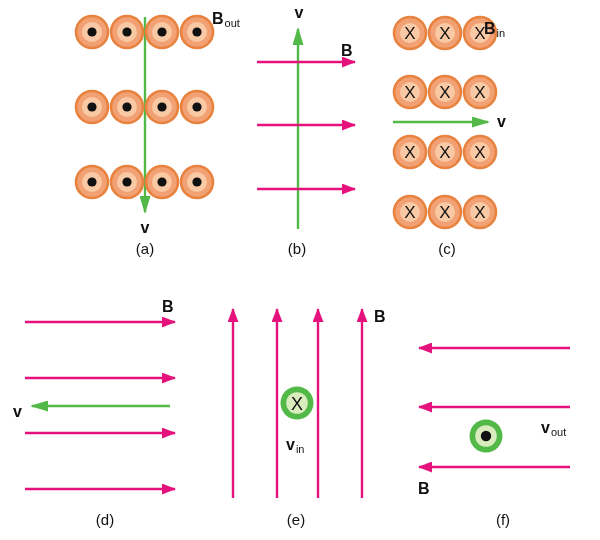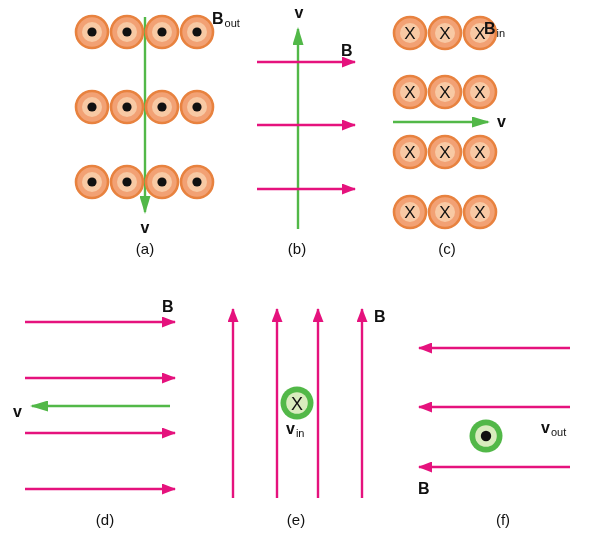--- a/index.html
+++ b/index.html
@@ -218,19 +218,19 @@
 
   <div class="lbl bv" style="left:484px;top:21px"><span>B</span><span class="sub">in</span></div>
   <div class="lbl bv" style="left:497px;top:114px">v</div>
   <div class="lbl cap cx" style="left:447px;top:241px">(c)</div>
 
   <div class="lbl bv" style="left:162px;top:299px">B</div>
   <div class="lbl bv" style="left:13px;top:404px">v</div>
   <div class="lbl cap cx" style="left:105px;top:512px">(d)</div>
 
   <div class="lbl bv" style="left:374px;top:309px">B</div>
-  <div class="lbl bv" style="left:286px;top:421px"><span>v</span><span class="sub">in</span></div>
+  <div class="lbl bv" style="left:286px;top:437px"><span>v</span><span class="sub">in</span></div>
   <div class="lbl cap cx" style="left:296px;top:512px">(e)</div>
 
   <div class="lbl bv" style="left:541px;top:420px"><span>v</span><span class="sub">out</span></div>
   <div class="lbl bv" style="left:418px;top:481px">B</div>
   <div class="lbl cap cx" style="left:503px;top:512px">(f)</div>
 </div>
 
 </body></html>

